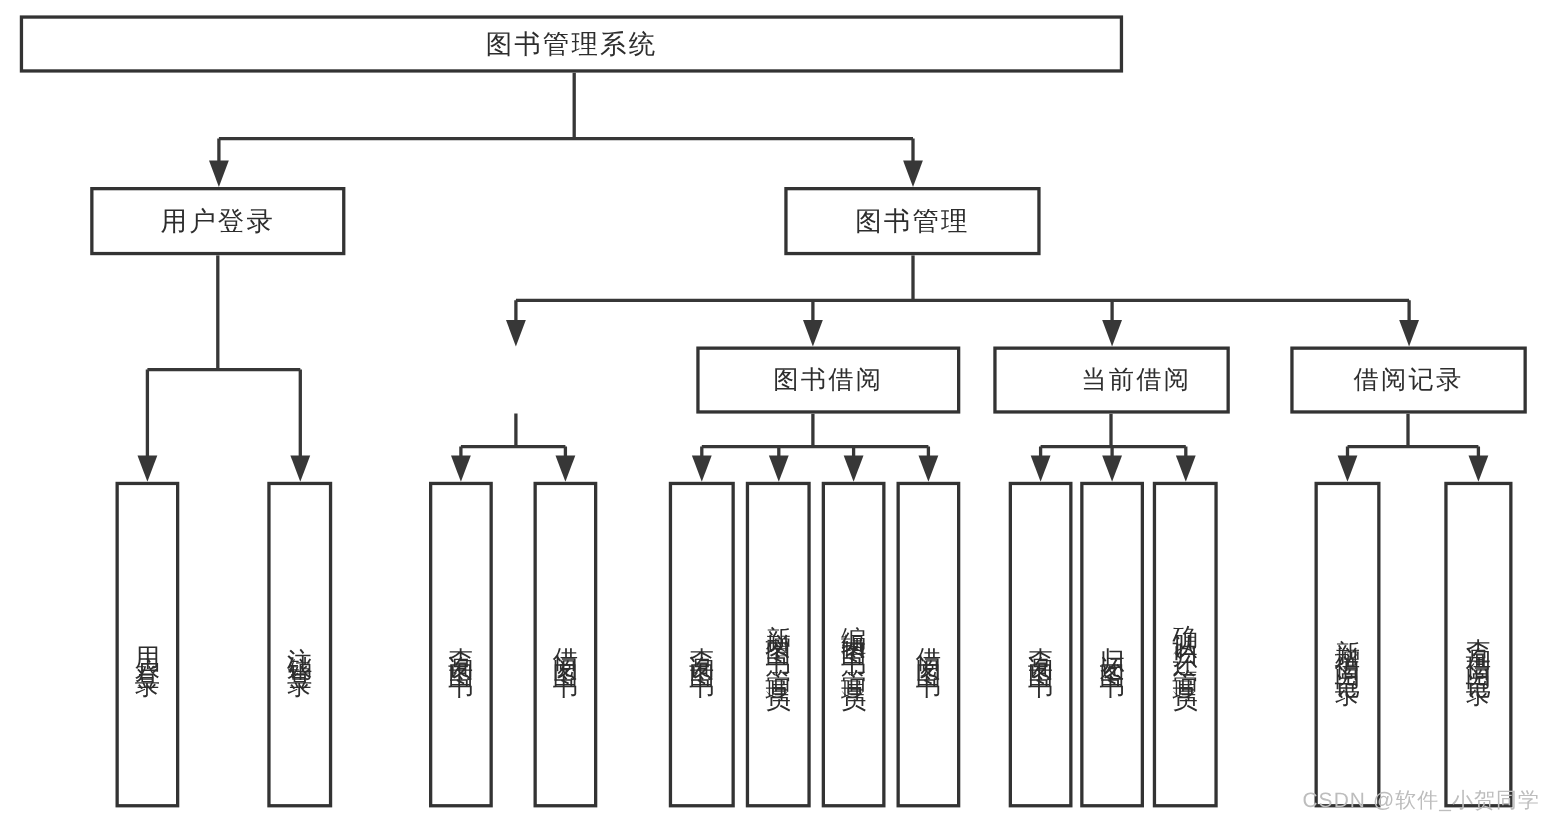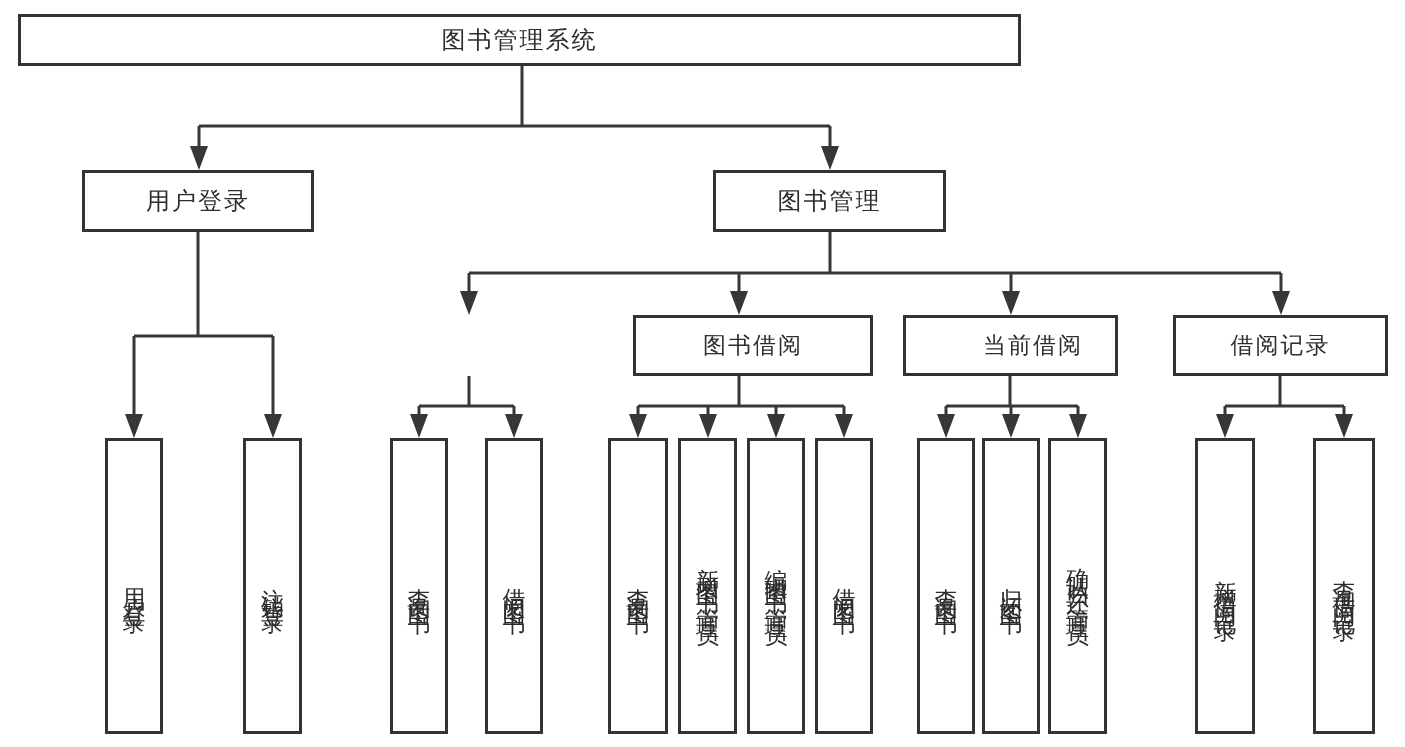--- a/index.html
+++ b/index.html
@@ -160,14 +160,15 @@
     <span class="lbl">确认归还（管理员）</span>
   </div>
 
   <div class="node leaf" style="left:1195px; top:438px; width:60px; height:296px;">
     <span class="lbl">新增借阅记录</span>
   </div>
   <div class="node leaf" style="left:1313px; top:438px; width:62px; height:296px;">
     <span class="lbl">查询借阅记录</span>
   </div>
 
+  <div class="watermark">CSDN @软件_小贺同学</div>
 
 </div>
 
 </body></html>

